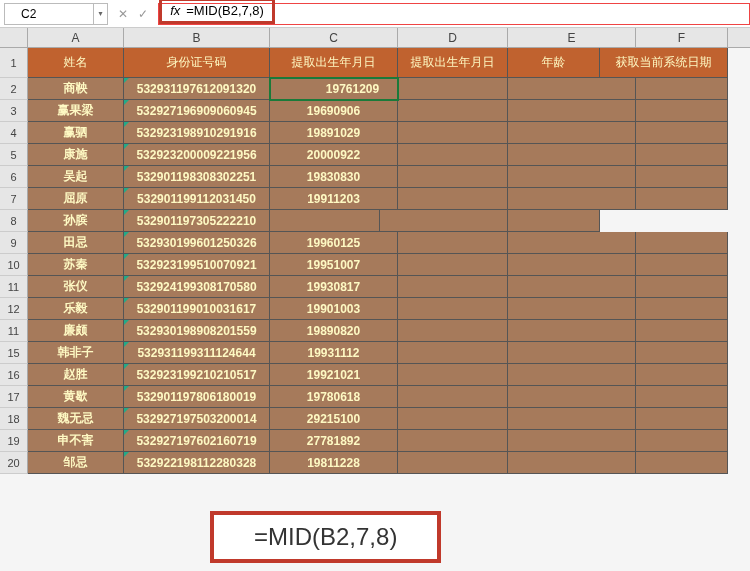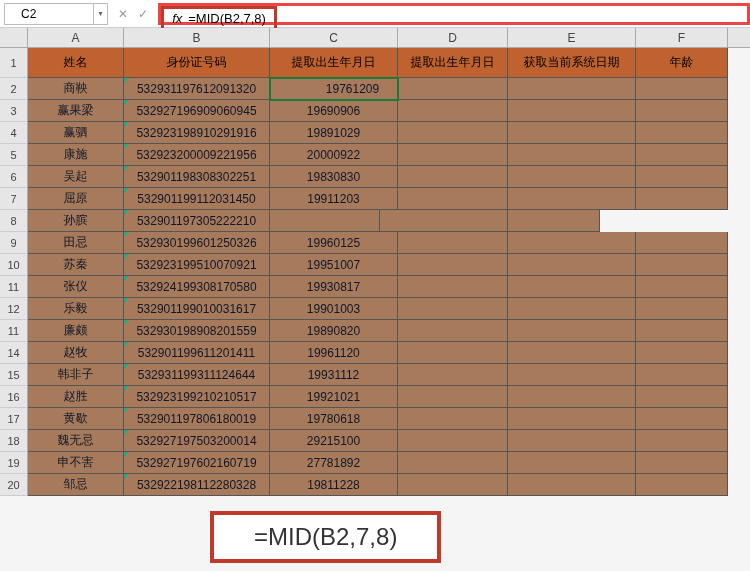--- a/index.html
+++ b/index.html
@@ -41,23 +41,23 @@
 .fb-icons {
   display: flex;
   gap: 10px;
   margin: 0 10px;
   color: #999;
 }
 .fb-icons span { cursor: default; font-size: 12px; }
 .formula-input-wrap {
   flex: 1;
   height: 22px;
-  border: 3px solid #ef4444;
-  display: flex;
-  align-items: flex-start;
+  border: 1px solid #ef4444;
+  display: flex;
+  align-items: flex-end;
 }
 .fx-box {
   border: 3px solid #c0392b;
   padding: 0 8px;
   height: 26px;
   display: flex;
   align-items: center;
   font-size: 13px;
 }
 .fx-label { font-style: italic; margin-right: 6px; }
@@ -103,28 +103,29 @@
   border-right: 1px solid #555;
   border-bottom: 1px solid #555;
   font-size: 12px;
   display: flex;
   align-items: center;
   justify-content: center;
   position: relative;
 }
 .header-row .cell {
   background: #c0622f;
-  color: #000000;
+  color: #fef9c3;
   font-weight: 500;
   height: 30px;
 }
 .header-row { height: 30px; }
 .data-cell {
   background: #a67a5b;
-  color: #0f172a;
+  color: #fef9c3;
+  font-weight: bold;
 }
 .empty-cell {
   background: #a67a5b;
 }
 .col-A { width: 96px; }
 .col-B { width: 146px; }
 .col-C { width: 128px; }
 .col-D { width: 110px; }
 .col-E { width: 128px; }
 .col-F { width: 92px; }
@@ -182,22 +183,22 @@
     <div class="col-h col-F">F</div>
   </div>
 
   <div id="grid">
       <div class="grid-row header-row">
         <div class="row-h">1</div>
         <div class="cell col-A">姓名</div>
         <div class="cell col-B">身份证号码</div>
         <div class="cell col-C">提取出生年月日</div>
         <div class="cell col-D">提取出生年月日</div>
+        <div class="cell col-F">年龄</div>
         <div class="cell col-E">获取当前系统日期</div>
-        <div class="cell col-F">年龄</div>
       </div>
       <div class="grid-row">
         <div class="row-h">2</div>
   <div class="cell data-cell col-A">商鞅</div>
   <div class="cell data-cell col-B green-tick">532931197612091320</div>
   <div class="cell data-cell col-C active-cell">19761209</div>
   <div class="cell empty-cell col-D"></div>
   <div class="cell empty-cell col-E"></div>
   <div class="cell empty-cell col-F"></div>
       </div>
@@ -293,29 +294,20 @@
       <div class="grid-row">
         <div class="row-h">11</div>
   <div class="cell data-cell col-A">廉颇</div>
   <div class="cell data-cell col-B green-tick">532930198908201559</div>
   <div class="cell data-cell col-C">19890820</div>
   <div class="cell empty-cell col-D"></div>
   <div class="cell empty-cell col-E"></div>
   <div class="cell empty-cell col-F"></div>
       </div>
       <div class="grid-row">
-        <div class="row-h">14</div>
-  <div class="cell data-cell col-A">赵牧</div>
-  <div class="cell data-cell col-B green-tick">532901199611201411</div>
-  <div class="cell data-cell col-C">19961120</div>
-  <div class="cell empty-cell col-D"></div>
-  <div class="cell empty-cell col-E"></div>
-  <div class="cell empty-cell col-F"></div>
-      </div>
-      <div class="grid-row">
         <div class="row-h">15</div>
   <div class="cell data-cell col-A">韩非子</div>
   <div class="cell data-cell col-B green-tick">532931199311124644</div>
   <div class="cell data-cell col-C">19931112</div>
   <div class="cell empty-cell col-D"></div>
   <div class="cell empty-cell col-E"></div>
   <div class="cell empty-cell col-F"></div>
       </div>
       <div class="grid-row">
         <div class="row-h">16</div>

